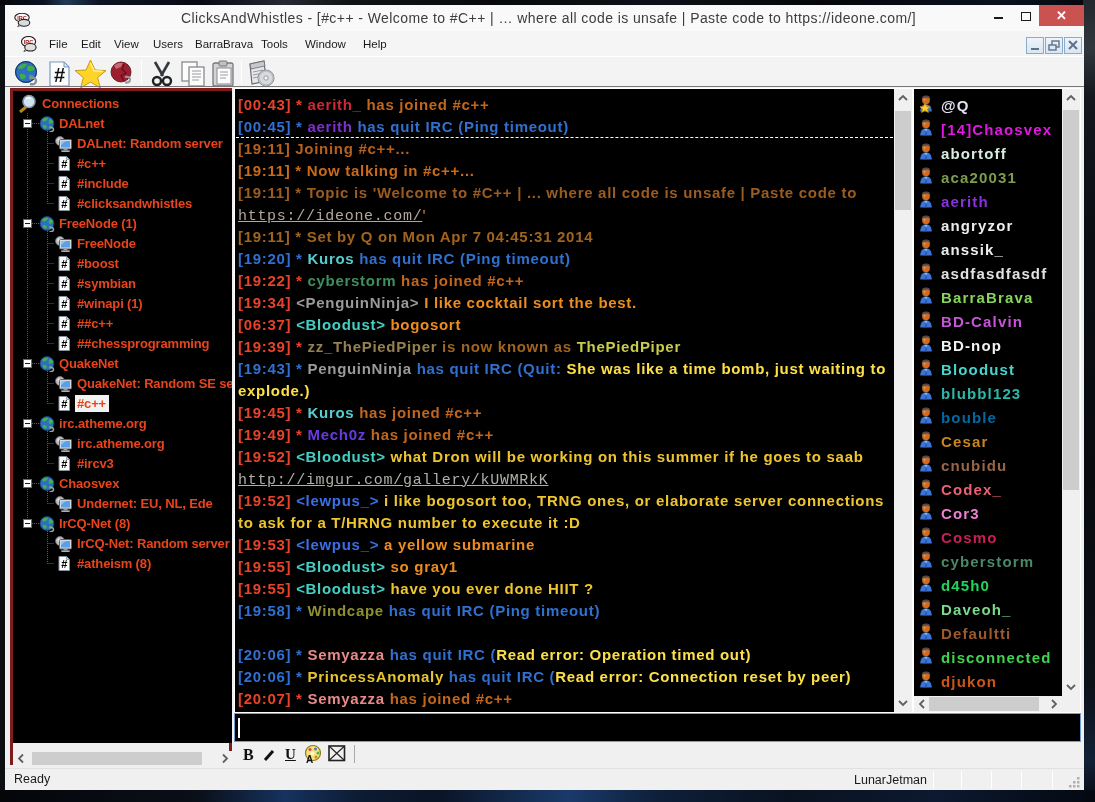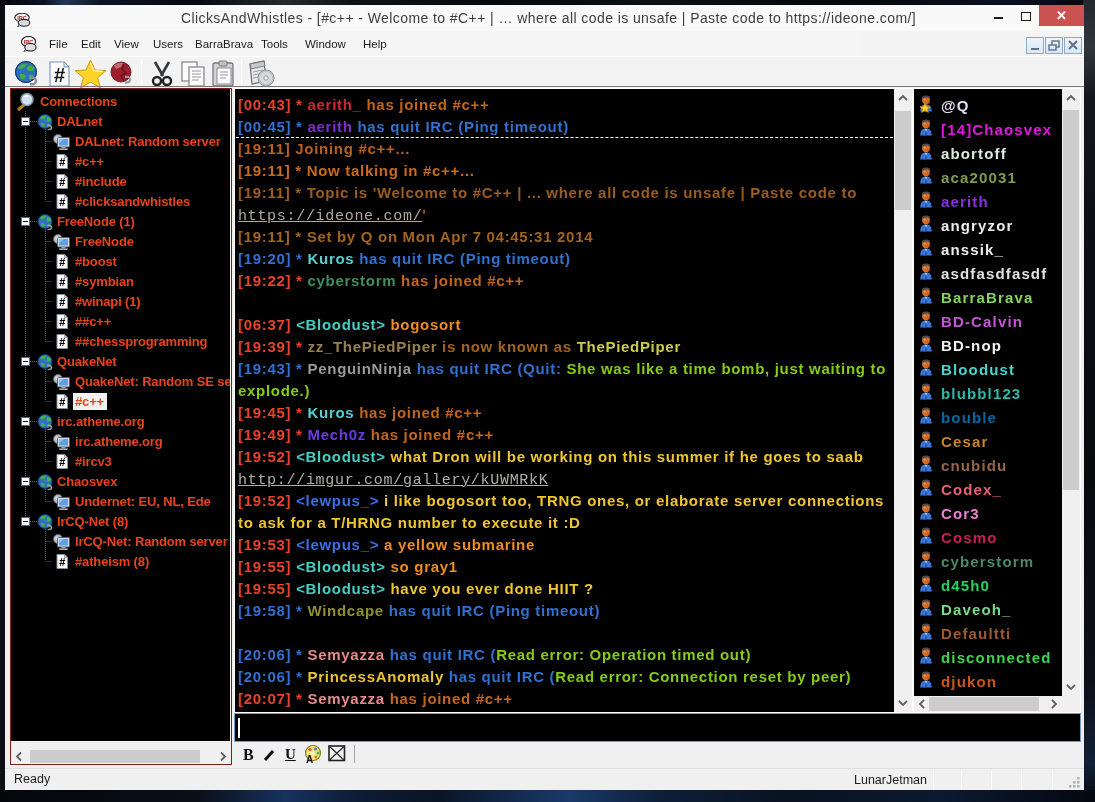--- a/index.html
+++ b/index.html
@@ -22,39 +22,39 @@
   
   #menubar { left:0; top:26px; width:856px; height:25px; background:#f5f5f5; }
   .menu-item { position:absolute; top:7px; font-size:11.5px; color:#1a1a1a; white-space:nowrap; }
   
   .mdi-btn { position:absolute; top:32px; width:18px; height:17px; background:linear-gradient(#eef4fb,#d8e6f4); border:1px solid #8cabc9; }
   #toolbar-bg { left:0; top:51px; width:1079px; height:30px; background:#f3f3f3; border-top:1px solid #fff; }
   #toolbar-divider { left:0; top:81px; width:1079px; height:1px; background:#777; }
   .tb-sep { position:absolute; width:1px; height:24px; background:#b5b5b5; border-right:1px solid #fff; }
   
   #client { left:0; top:83px; width:1079px; height:684px; background:#f0f0f0; }
-  #treepanel { left:5px; top:83px; width:222px; height:677px; background:#f0f0f0; border:1px solid #7f1d1d; }
+  #treepanel { left:5px; top:83px; width:222px; height:677px; background:#f0f0f0; border:3px solid #7f1d1d; }
   #treeblack { position:absolute; left:0px; top:0px; width:219px; height:652px; background:#000; overflow:hidden; }
   #chatpanel { left:229px; top:83px; width:679px; height:625px; border:1px solid #fff; background:#000; }
   #userpanel { left:908px; top:83px; width:168px; height:625px; border:1px solid #fff; background:#000; }
   
   .sb-track { position:absolute; background:#f0f0f0; }
   .sb-thumb { position:absolute; background:#cdcdcd; }
   .sb-btn { position:absolute; background:#f0f0f0; color:#606060; text-align:center; }
   
   .chatline { position:absolute; left:3px; font-size:15px; font-weight:bold; white-space:nowrap; line-height:22px; height:22px; letter-spacing:0.7px; }
   
   .user-row { position:absolute; left:27px; font-size:15px; font-weight:bold; white-space:nowrap; line-height:24px; height:24px; letter-spacing:1.15px; }
   
   .tree-row { position:absolute; font-size:13px; letter-spacing:-0.15px; font-weight:bold; color:#e8441c; white-space:nowrap; line-height:20px; height:20px; }
   .minusbox { left:10px; width:9px; height:9px; background:#fbfcfe; border:1px solid #5a6a80; }
   .minusbox i { position:absolute; left:1px; top:2.5px; width:5px; height:1.6px; background:#15181d; }
   .ts-j { color:#e8432a; } .ts-q { color:#3070d0; } .tx-j { color:#c2661c; }
   .ngray { color:#9a9a9a; } .mo { color:#ef8c1f; } .my { color:#eec52f; }
-  .qreason { color:#84cc16;margin-top:6px; }
+  .qreason { color:#fde047;margin-top:6px; }
   .lnk { color:#b3a79b; text-decoration:underline; font-weight:normal;font-family:Liberation Mono, monospace; }
   
   #inputbox { left:229px; top:708px; width:847px; height:29px; border:1px solid #70a0d2; background:#000; }
   #fmtbar { left:229px; top:737px; width:847px; height:26px; background:#f0f0f0; }
   #statusbar { left:0; top:763px; width:1079px; height:22px; background:#f0f0f0; border-top:1px solid #e0e0e0; }
 </style>
 </head>
 <body>
 <svg width="0" height="0" style="position:absolute">
   <defs>
@@ -359,20 +359,21 @@
     <div class="chatline" style="top:4.5px"><span class="ts-j">[00:43] * </span><span style="color:#cd2a35">aerith_</span><span class="tx-j"> has joined #c++</span></div>
     <div class="chatline" style="top:26.5px"><span class="ts-q">[00:45] * </span><span style="color:#7f2fd0">aerith</span><span class="ts-q"> has quit IRC (Ping timeout)</span></div>
     <div class="abs" style="left:1px;top:48px;width:657px;height:0;border-top:1px dashed #fff"></div>
     <div class="chatline" style="top:48.5px;color:#b5601c">[19:11] Joining #c++...</div>
     <div class="chatline" style="top:70.5px;color:#c86a1a">[19:11] * Now talking in #c++...</div>
     <div class="chatline" style="top:92.5px;color:#9c5c1e">[19:11] * Topic is 'Welcome to #C++ | ... where all code is unsafe | Paste code to</div>
     <div class="chatline" style="top:114.5px"><span class="lnk">https://ideone.com/</span><span style="color:#9c5c1e">'</span></div>
     <div class="chatline" style="top:136.5px;color:#a1641e">[19:11] * Set by Q on Mon Apr 7 04:45:31 2014</div>
     <div class="chatline" style="top:158.5px"><span class="ts-q">[19:20] * </span><span style="color:#55cfcf">Kuros</span><span class="ts-q"> has quit IRC (Ping timeout)</span></div>
     <div class="chatline" style="top:180.5px"><span class="ts-j">[19:22] * </span><span style="color:#3f8f5f">cyberstorm</span><span class="tx-j"> has joined #c++</span></div>
+    <div class="chatline" style="top:202.5px"><span class="ts-j">[19:34] </span><span class="ngray">&lt;PenguinNinja&gt;</span><span class="mo"> I like cocktail sort the best.</span></div>
     <div class="chatline" style="top:224.5px"><span class="ts-j">[06:37] </span><span style="color:#45d0c5">&lt;Bloodust&gt;</span><span class="mo"> bogosort</span></div>
     <div class="chatline" style="top:246.5px"><span class="ts-j">[19:39] * </span><span style="color:#97804f">zz_ThePiedPiper</span><span style="color:#a1641e"> is now known as </span><span style="color:#c8cc4a">ThePiedPiper</span></div>
     <div class="chatline" style="top:268.5px"><span class="ts-q">[19:43] * </span><span class="ngray">PenguinNinja</span><span class="ts-q"> has quit IRC (Quit: </span><span class="qreason">She was like a time bomb, just waiting to</span></div>
     <div class="chatline" style="top:290.5px"><span class="qreason">explode.)</span></div>
     <div class="chatline" style="top:312.5px"><span class="ts-j">[19:45] * </span><span style="color:#55cfcf">Kuros</span><span class="tx-j"> has joined #c++</span></div>
     <div class="chatline" style="top:334.5px"><span class="ts-j">[19:49] * </span><span style="color:#6a3ae0">Mech0z</span><span class="tx-j"> has joined #c++</span></div>
     <div class="chatline" style="top:356.5px"><span class="ts-j">[19:52] </span><span style="color:#45d0c5">&lt;Bloodust&gt;</span><span class="my"> what Dron will be working on this summer if he goes to saab</span></div>
     <div class="chatline" style="top:378.5px"><span class="lnk" style="color:#b0b0a8">http://imgur.com/gallery/kUWMRkK</span></div>
     <div class="chatline" style="top:400.5px"><span class="ts-j">[19:52] </span><span style="color:#3a6fe8">&lt;lewpus_&gt;</span><span class="my"> i like bogosort too, TRNG ones, or elaborate server connections</span></div>
     <div class="chatline" style="top:422.5px"><span class="my">to ask for a T/HRNG number to execute it :D</span></div>

